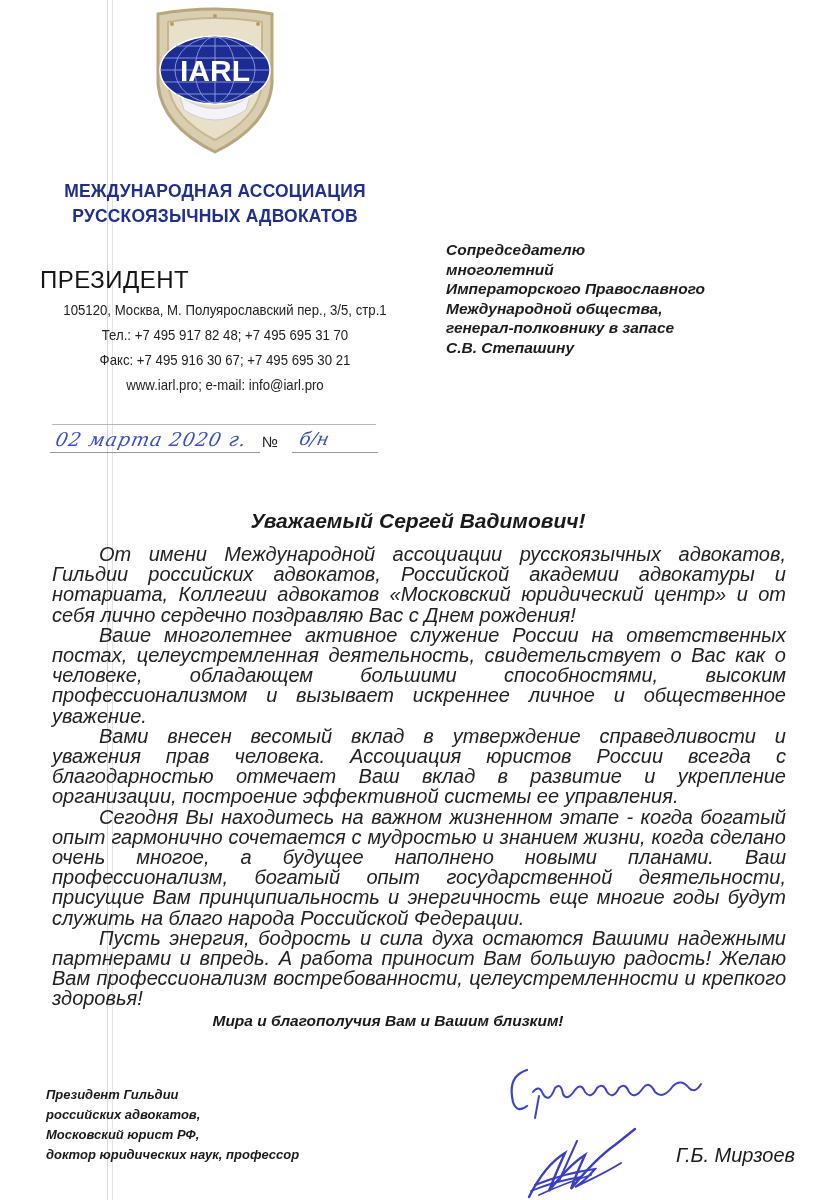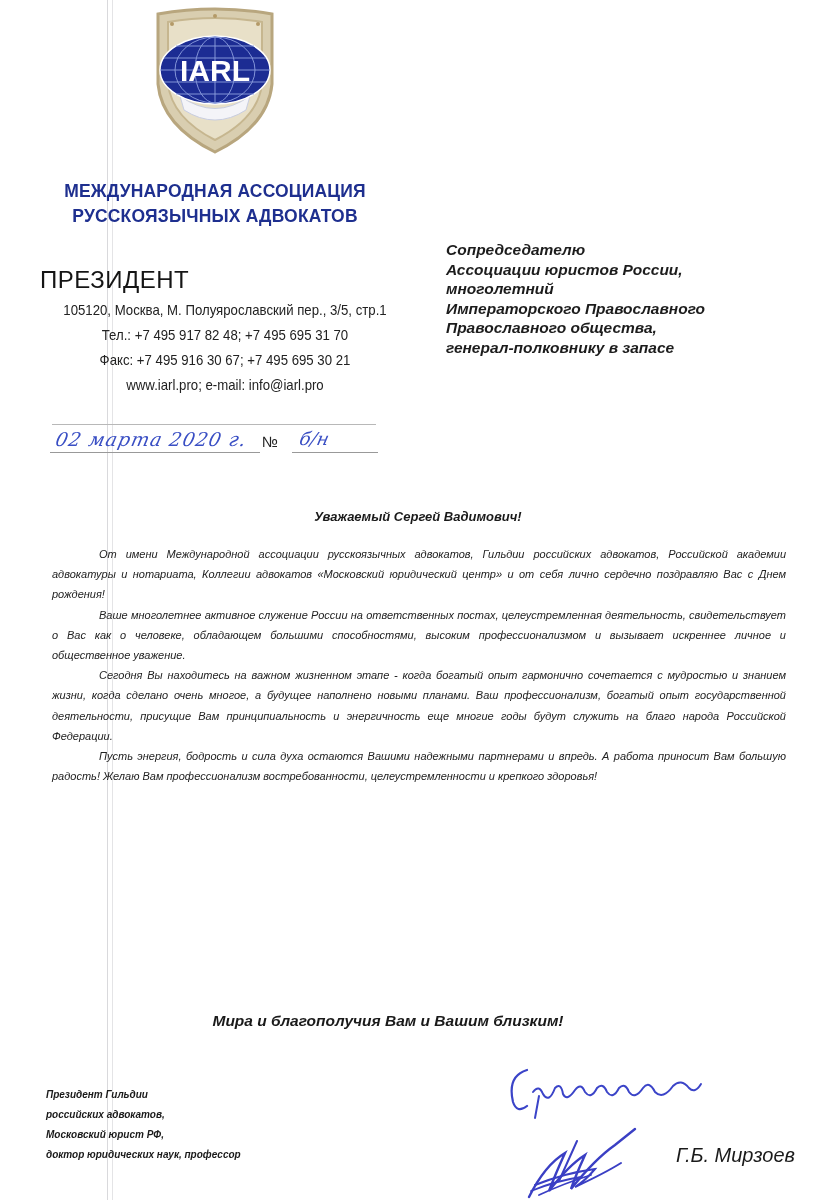--- a/index.html
+++ b/index.html
@@ -44,35 +44,35 @@
     color: #3a4fc4; font-size: 19px; letter-spacing: 1px; transform: skewX(-12deg);
   }
   .num-label { position: absolute; left: 212px; top: 5px; font-size: 15px; color: #222; }
   .num-hand {
     position: absolute; left: 250px; top: 0px; font-family: "DejaVu Serif", serif; font-style: italic;
     color: #3a4fc4; font-size: 18px; transform: skewX(-12deg);
   }
 
   .salutation {
     position: absolute; left: 0; width: 836px; top: 509px; text-align: center;
-    font-weight: bold; font-style: italic; font-size: 13px; color: #1a1a1a;
+    font-weight: bold; font-style: italic; font-size: 21px; color: #1a1a1a;
   }
   .body-text {
     position: absolute; left: 52px; width: 734px; top: 544px;
-    font-style: italic; font-size: 11px; line-height: 20.2px; color: #222; text-align: justify;
+    font-style: italic; font-size: 20px; line-height: 20.2px; color: #222; text-align: justify;
   }
   .body-text p { margin: 0; text-indent: 47px; }
 
   .closing {
     position: absolute; left: 0; width: 776px; top: 1012px; text-align: center;
     font-weight: bold; font-style: italic; font-size: 15.5px; color: #1a1a1a;
   }
   .sig-block {
     position: absolute; left: 46px; top: 1085px; font-weight: bold; font-style: italic;
-    font-size: 10px; line-height: 20px; color: #1a1a1a;
+    font-size: 13px; line-height: 20px; color: #1a1a1a;
   }
   .sig-block div { white-space: nowrap; }
   .signer-name {
     position: absolute; left: 676px; top: 1144px; font-weight: normal; font-style: italic;
     font-size: 20px; color: #1a1a1a;
   }
   .handwritten-regards { position: absolute; left: 505px; top: 1062px; width: 200px; height: 60px; }
   .signature { position: absolute; left: 525px; top: 1125px; width: 130px; height: 75px; }
 </style>
 </head>
@@ -115,41 +115,42 @@
 
 <div class="contacts">
   <div>105120, Москва, М. Полуярославский пер., 3/5, стр.1</div>
   <div>Тел.: +7 495 917 82 48; +7 495 695 31 70</div>
   <div>Факс: +7 495 916 30 67; +7 495 695 30 21</div>
   <div>www.iarl.pro; e-mail: info@iarl.pro</div>
 </div>
 
 <div class="addressee">
   <div>Сопредседателю</div>
-  <div>Ассоциации юристов России,</div>
   <div>многолетний</div>
   <div>Императорского Православного</div>
-  <div>Православного общества,</div>
+  <div>Международной общества,</div>
   <div>генерал-полковнику в запасе</div>
+  <div>С.В. Степашину</div>
 </div>
 
 <div class="rule-top"></div>
 <div class="date-row">
   <span class="date-hand">02 марта 2020 г.</span>
   <div class="date-line"></div>
   <span class="num-label">№</span>
   <span class="num-hand">б/н</span>
   <div class="num-line"></div>
 </div>
 
 <div class="salutation">Уважаемый Сергей Вадимович!</div>
 
 <div class="body-text">
   <p>От имени Международной ассоциации русскоязычных адвокатов, Гильдии российских адвокатов, Российской академии адвокатуры и нотариата, Коллегии адвокатов «Московский юридический центр» и от себя лично сердечно поздравляю Вас с Днем рождения!</p>
   <p>Ваше многолетнее активное служение России на ответственных постах, целеустремленная деятельность, свидетельствует о Вас как о человеке, обладающем большими способностями, высоким профессионализмом и вызывает искреннее личное и общественное уважение.</p>
+  <p>Вами внесен весомый вклад в утверждение справедливости и уважения прав человека. Ассоциация юристов России всегда с благодарностью отмечает Ваш вклад в развитие и укрепление организации, построение эффективной системы ее управления.</p>
   <p>Сегодня Вы находитесь на важном жизненном этапе - когда богатый опыт гармонично сочетается с мудростью и знанием жизни, когда сделано очень многое, а будущее наполнено новыми планами. Ваш профессионализм, богатый опыт государственной деятельности, присущие Вам принципиальность и энергичность еще многие годы будут служить на благо народа Российской Федерации.</p>
   <p>Пусть энергия, бодрость и сила духа остаются Вашими надежными партнерами и впредь. А работа приносит Вам большую радость! Желаю Вам профессионализм востребованности, целеустремленности и крепкого здоровья!</p>
 </div>
 
 <div class="closing">Мира и благополучия Вам и Вашим близким!</div>
 
 <div class="sig-block">
   <div>Президент Гильдии</div>
   <div>российских адвокатов,</div>
   <div>Московский юрист РФ,</div>

